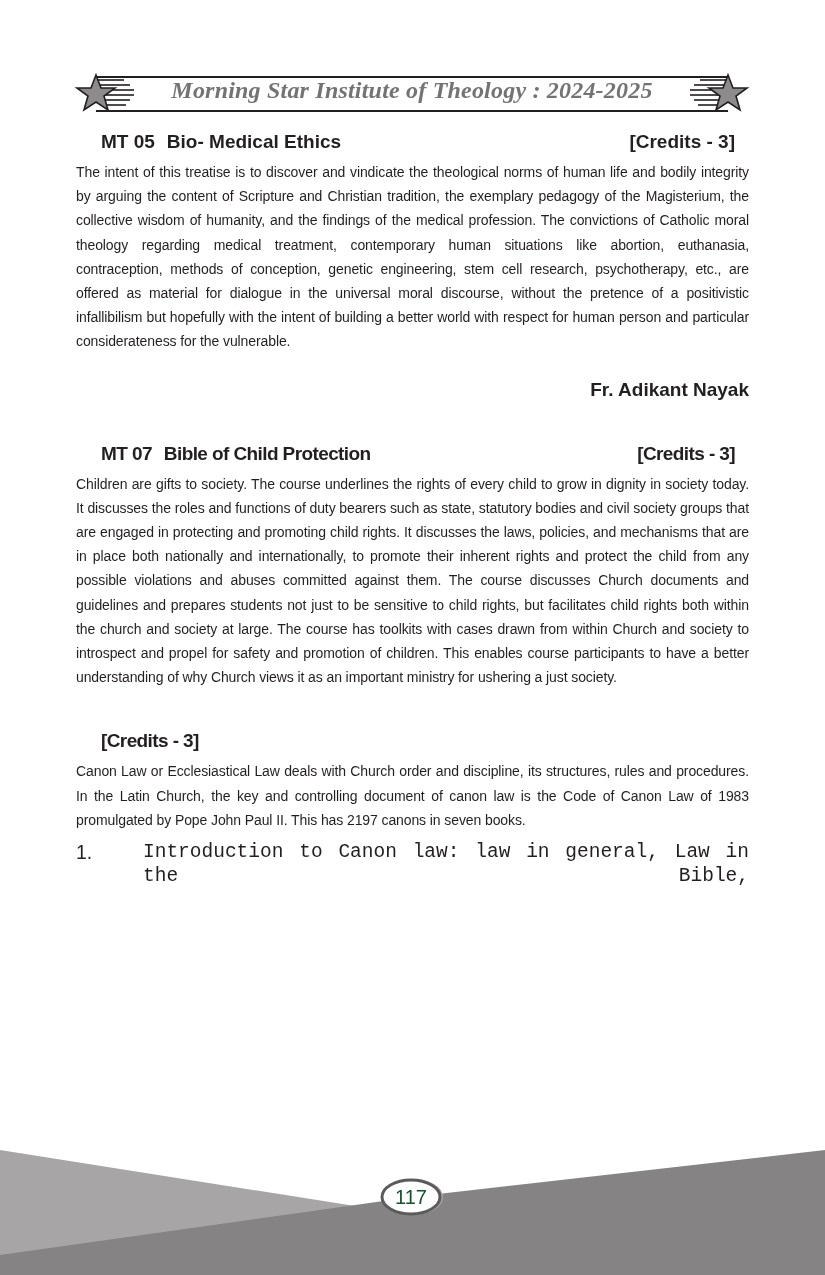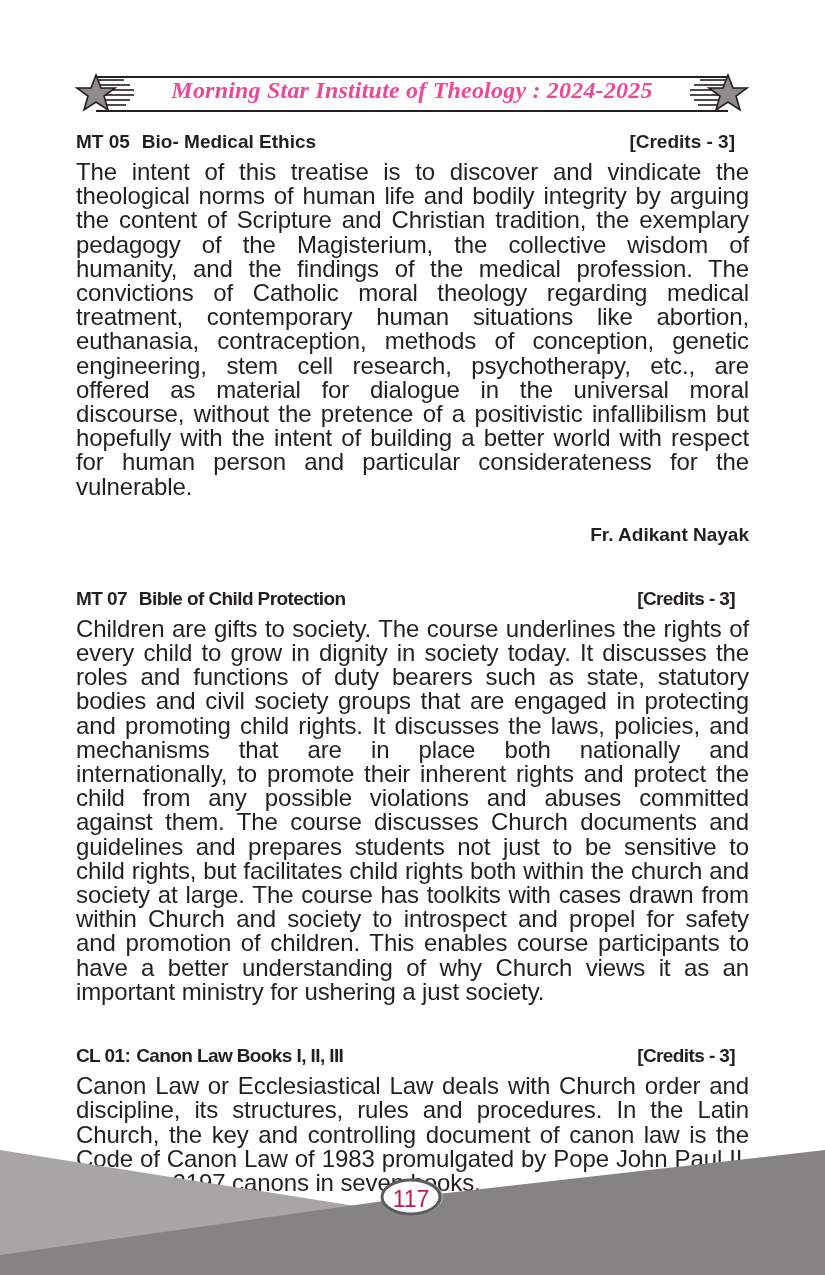--- a/index.html
+++ b/index.html
@@ -10,51 +10,51 @@
   }
   .banner { position: absolute; left: 74px; top: 70px; width: 676px; height: 46px; }
   .banner-box {
     position: absolute; left: 22px; right: 22px; top: 6px; height: 32px;
     border-top: 2px solid #231f20; border-bottom: 2px solid #231f20;
     background: #fff;
   }
   .banner-title {
     position: absolute; left: 0; right: 0; top: 7px; text-align: center;
     font-family: "Liberation Serif", serif; font-style: italic; font-weight: bold;
-    font-size: 24px; letter-spacing: 0.2px; color: #ec4899;
+    font-size: 24px; letter-spacing: 0.2px; color: #737373;
   }
   .star { position: absolute; top: 2px; width: 80px; height: 42px; }
   .star.left { left: 0; }
   .star.right { right: 0; }
   .content { position: absolute; left: 76px; width: 673px; top: 130px; }
   .course-head {
     display: flex; justify-content: space-between; align-items: baseline;
-    font-weight: bold; font-size: 19px; line-height: 24px; padding-right: 14px;
+    font-weight: bold; font-size: 19px; line-height: 24px; padding-right: 14px; margin-left: 25px;
   }
   .course-head.condensed { letter-spacing: -0.6px; }
   .code { display: inline-block; margin-right: 12px; }
   .para {
-    font-size: 24px; line-height: 24.2px; text-align: justify; margin: 6px 0 0 0;
+    font-size: 14px; line-height: 24.2px; text-align: justify; margin: 6px 0 0 0;
     letter-spacing: -0.1px;
   }
   .author {
     text-align: right; font-weight: bold; font-size: 19px; line-height: 24px;
     margin-top: 24px;
   }
   .section-gap { height: 40px; }
   .list-item { display: flex; font-size: 19.5px; line-height: 24px; margin-top: 8px; }
   .list-num { width: 67px; flex: none; }
   .list-text { flex: 1; text-align: justify; text-align-last: justify; font-family: Liberation Mono, monospace; }
   .footer { position: absolute; left: 0; top: 1140px; width: 825px; height: 135px; }
   .page-badge {
     position: absolute; left: 378px; top: 1178px; width: 66px; height: 38px;
   }
   .page-num {
     position: absolute; left: 0; right: 0; top: 8px; text-align: center;
-    font-size: 23px; color: #be185d;
+    font-size: 20px; color: #14532d;
   }
 </style>
 </head>
 <body>
 
 <div class="banner">
   <div class="banner-box"></div>
   <svg class="star left" viewBox="0 0 80 42">
     <g stroke="#231f20" stroke-width="1.6">
       <line x1="22" y1="8" x2="50" y2="8"></line>
@@ -102,23 +102,20 @@
       </span>
       <span>[Credits - 3]</span>
     </div>
     <p class="para">Children are gifts to society. The course underlines the rights of every child to grow in dignity in society today. It discusses the roles and functions of duty bearers such as state, statutory bodies and civil society groups that are engaged in protecting and promoting child rights. It discusses the laws, policies, and mechanisms that are in place both nationally and internationally, to promote their inherent rights and protect the child from any possible violations and abuses committed against them. The course discusses Church documents and guidelines and prepares students not just to be sensitive to child rights, but facilitates child rights both within the church and society at large. The course has toolkits with cases drawn from within Church and society to introspect and propel for safety and promotion of children. This enables course participants to have a better understanding of why Church views it as an important ministry for ushering a just society.</p>
   </section>
 
   <div class="section-gap"></div>
 
   <section>
     <div class="course-head condensed">
-      <span>
-        <span class="code" style="margin-right:6px">CL 01:</span><span>Canon Law Books I, II, III</span>
-      </span>
       <span>[Credits - 3]</span>
     </div>
     <p class="para">Canon Law or Ecclesiastical Law deals with Church order and discipline, its structures, rules and procedures. In the Latin Church, the key and controlling document of canon law is the Code of Canon Law of 1983 promulgated by Pope John Paul II. This has 2197 canons in seven books.</p>
     <div class="list-item">
       <span class="list-num">1.</span>
       <span class="list-text">Introduction to Canon law: law in general, Law in the Bible,</span>
     </div>
   </section>
 </div>
 

